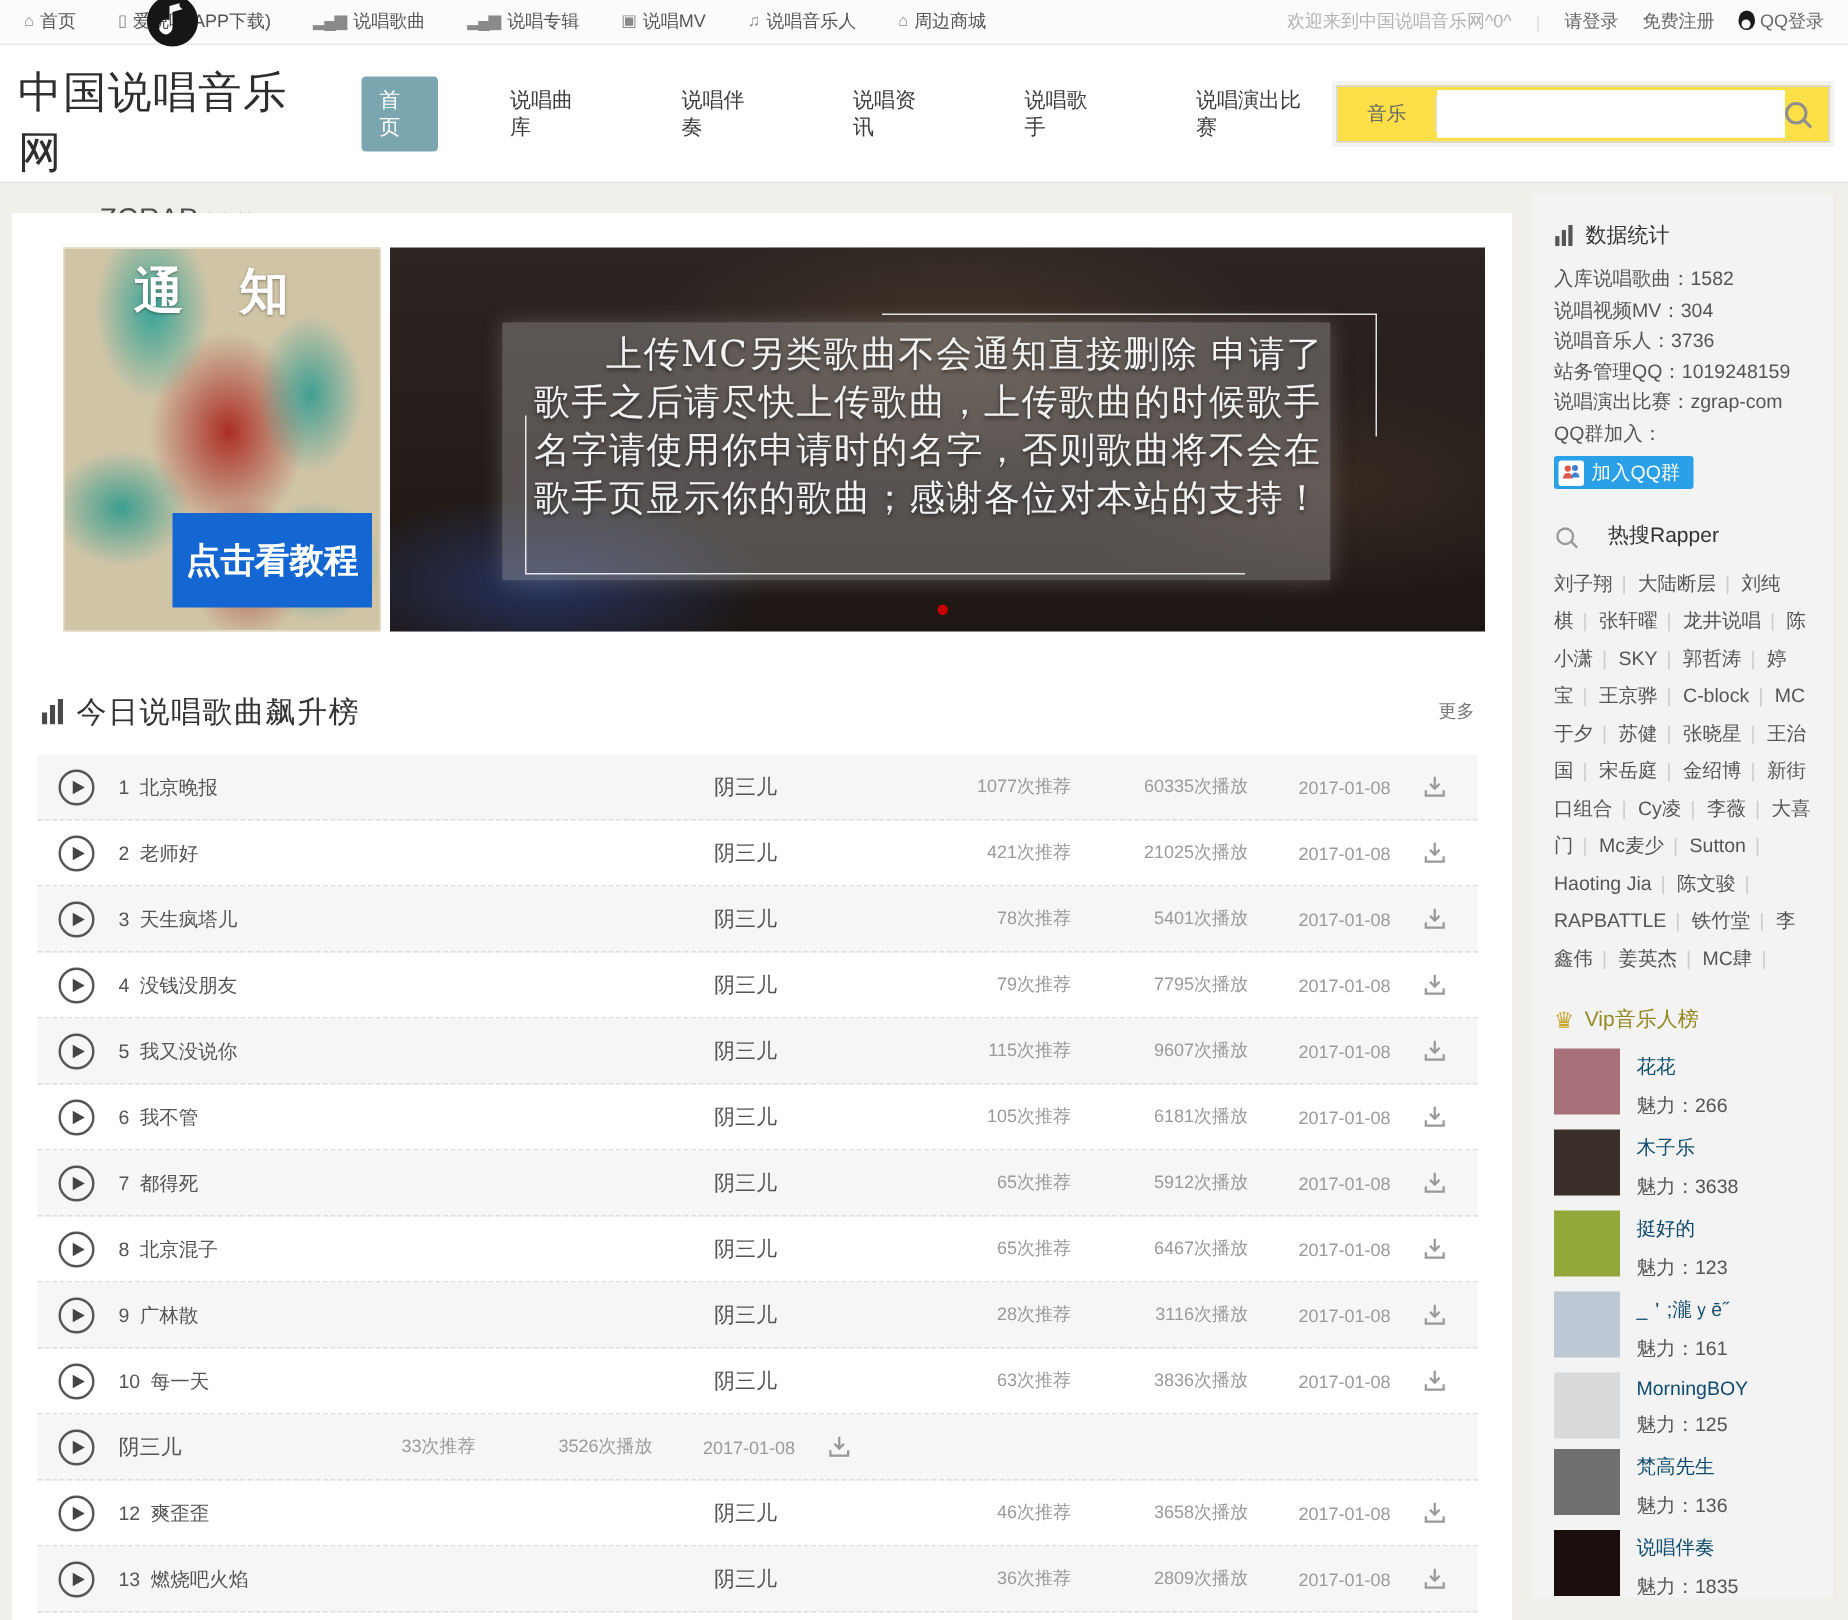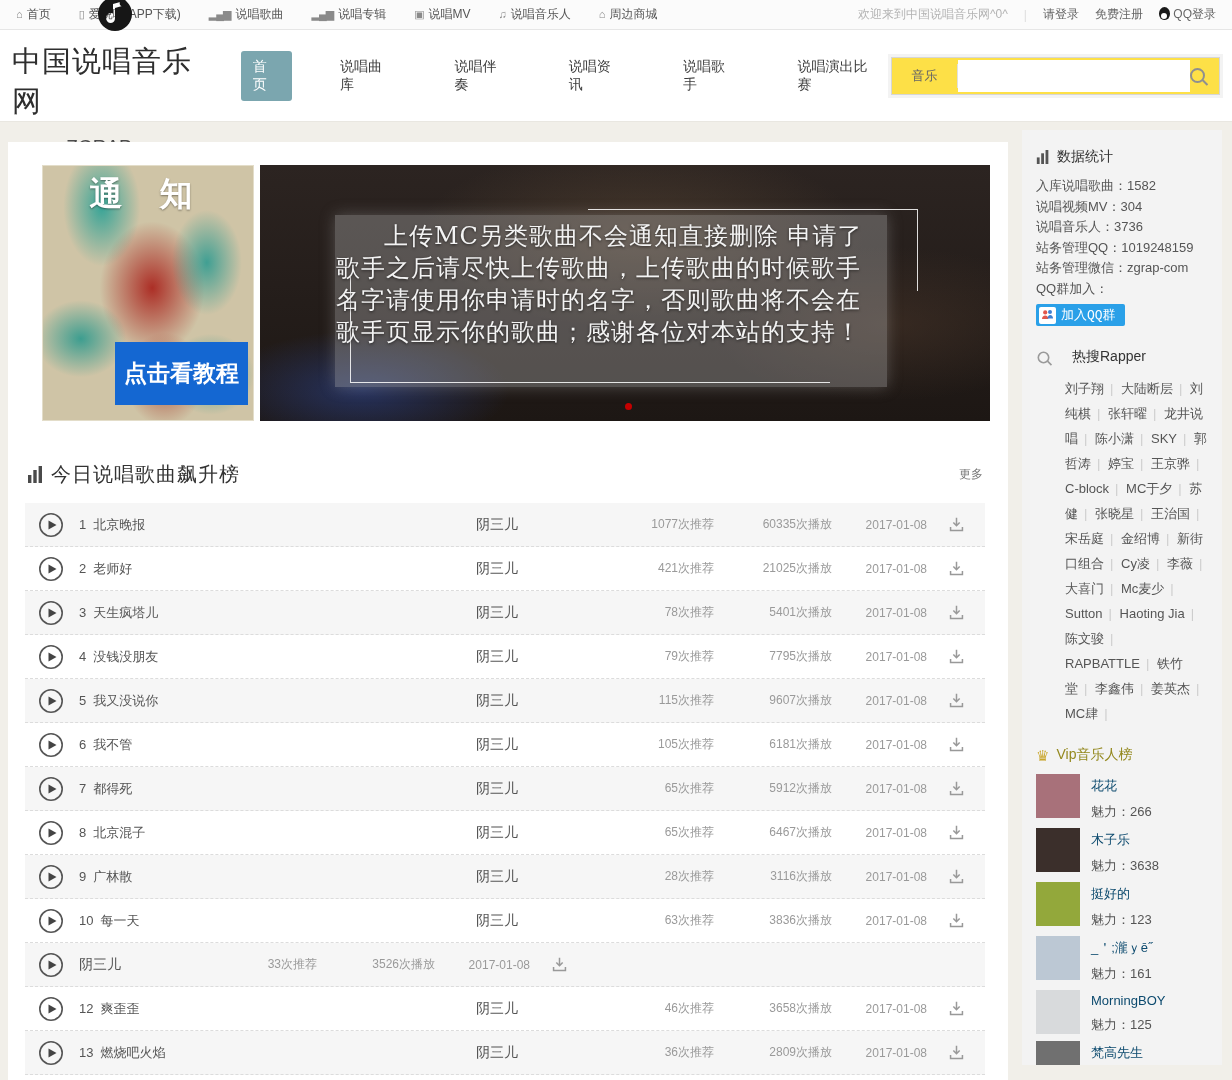--- a/index.html
+++ b/index.html
@@ -68,21 +68,21 @@
       radial-gradient(ellipse 210px 85px at 14% 88%, rgba(45,75,165,.5), transparent 70%),
       radial-gradient(ellipse 320px 130px at 52% 28%, rgba(95,75,55,.55), transparent 70%),
       radial-gradient(ellipse 260px 110px at 86% 62%, rgba(75,55,42,.5), transparent 70%),
       linear-gradient(#2c2421, #1d1714); }
   .car-panel { position:absolute; left:75px; top:50px; width:552px; height:172px;
     background:rgba(180,180,180,.36); box-shadow:0 0 14px rgba(170,170,170,.35); }
   .frame-tr { position:absolute; top:44px; right:72px; width:330px; height:82px;
     border-top:1px solid rgba(255,255,255,.85); border-right:1px solid rgba(255,255,255,.85); }
   .frame-bl { position:absolute; left:90px; bottom:38px; width:480px; height:106px;
     border-left:1px solid rgba(255,255,255,.85); border-bottom:1px solid rgba(255,255,255,.85); }
-  .car-text { position:absolute; left:76px; top:56px; width:548px;
+  .car-text { position:absolute; left:96px; top:56px; width:548px;
     font-family:"DejaVu Serif", serif; font-size:24px; color:#f3f3f3; line-height:1.33;
     letter-spacing:1px; text-indent:2em; text-shadow:0 1px 3px rgba(0,0,0,.6); }
   .car-dot { position:absolute; left:50%; bottom:11px; width:7px; height:7px; border-radius:50%;
     background:#c40000; }
 
   
   .list-head { display:flex; align-items:center; margin:40px 2px 15px 2px; }
   .list-title { font-size:20px; color:#333; letter-spacing:1px; margin-left:7px; }
   .more-link { margin-left:auto; font-size:12px; color:#777; cursor:pointer; }
   .rows > div:nth-of-type(odd) { background:#f6f6f6; }
@@ -98,24 +98,24 @@
   .col-dl { width:58px; display:flex; justify-content:center; }
   .dl-btn { cursor:pointer; }
 
   
   .sidebar { position:absolute; left:1022px; top:130px; width:200px; height:935px;
     background:#f3f3f3; padding:4px 14px; overflow:hidden; }
   .side-title { display:flex; align-items:center; gap:7px; font-size:14px; color:#333;
     margin:14px 0 10px; }
   .stat-line { font-size:13px; color:#555; line-height:20.5px; }
   .qq-btn { display:inline-flex; align-items:center; gap:5px; background:#2aa0e8; color:#fff;
-    font-size:13px; border-radius:2px; padding:2px 9px 2px 3px; margin-top:5px; cursor:pointer;font-family:Liberation Mono, monospace; }
+    font-size:13px; border-radius:2px; padding:2px 9px 2px 3px; margin-top:5px; cursor:pointer; }
   .qq-btn .iconbox { width:17px; height:17px; background:#fff; border-radius:2px;
     display:flex; align-items:center; justify-content:center; }
-  .hot-names { line-height:25px; font-size:13px; color:#555;margin-left:29px; }
+  .hot-names { line-height:25px; font-size:13px; color:#555; }
   .hot-name { cursor:pointer; }
   .hot-name::after { content:"|"; color:#ccc; margin:0 4px 0 6px; }
   .vip-title-text { color:#94891f; }
   .crown { color:#c9a52a; font-size:15px; line-height:1; }
   .lens-sm { transform:scale(.8); border-color:#9a9a9a; }
   .lens-sm::after { background:#9a9a9a; }
   .vip-item { display:flex; gap:11px; margin-bottom:7px; }
   .vip-avatar { width:44px; height:44px; flex:0 0 auto; cursor:pointer; }
   .vip-name { font-size:13px; color:#0c4a6e; margin-top:3px; cursor:pointer; }
   .vip-charm { font-size:13px; color:#555; margin-top:8px; }
@@ -516,21 +516,21 @@
   <div>
 
       <div class="stat-line">入库说唱歌曲：1582</div>
 
       <div class="stat-line">说唱视频MV：304</div>
 
       <div class="stat-line">说唱音乐人：3736</div>
 
       <div class="stat-line">站务管理QQ：1019248159</div>
 
-      <div class="stat-line">站务管理微信：zgrap-com</div>
+      <div class="stat-line">说唱演出比赛：zgrap-com</div>
 
       <div class="stat-line">QQ群加入：</div>
     </div>
   <div class="qq-btn">
     <span class="iconbox">
       <svg width="13" height="12" viewBox="0 0 13 12">
         <circle cx="4.2" cy="3.4" r="2.1" fill="#e2574c"></circle>
         <path d="M1 10c0-2.2 1.4-3.6 3.2-3.6S7.4 7.8 7.4 10z" fill="#e2574c"></path>
         <circle cx="9" cy="3" r="2" fill="#3f7fd1"></circle>
         <path d="M6.4 9.4C6.6 7.4 7.8 6 9.2 6c1.6 0 2.8 1.4 2.8 3.4z" fill="#3f7fd1"></path>

